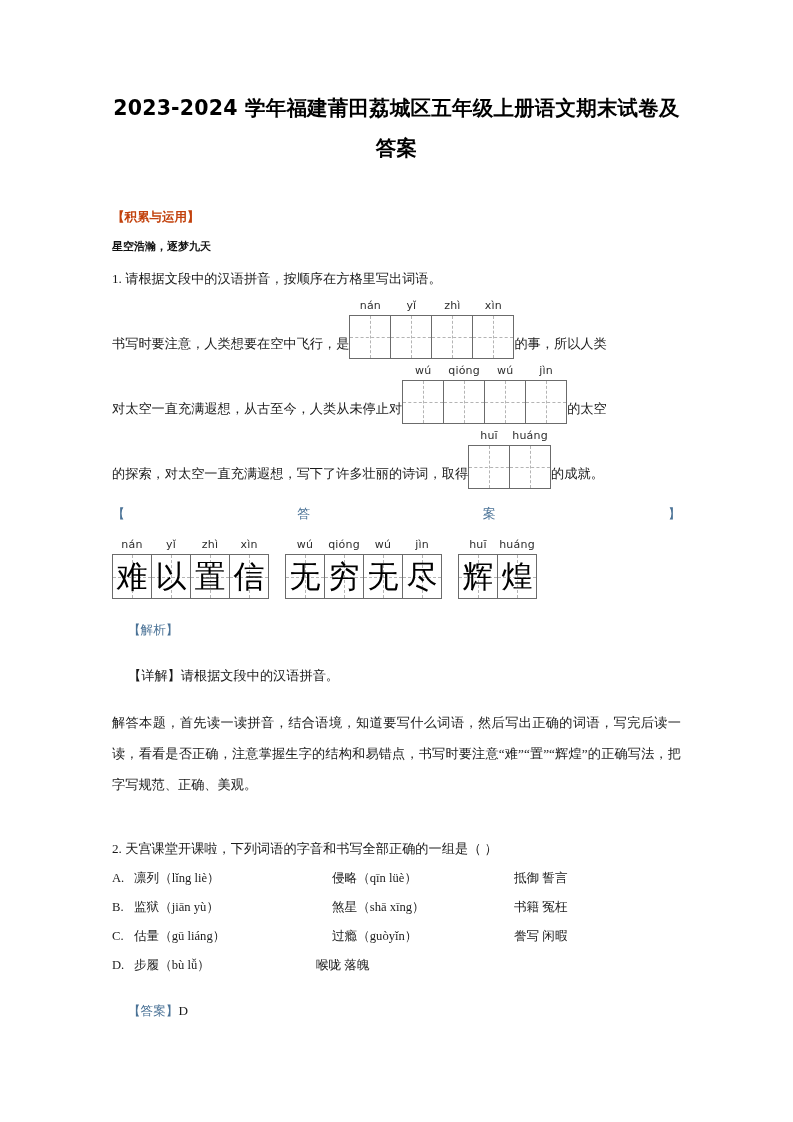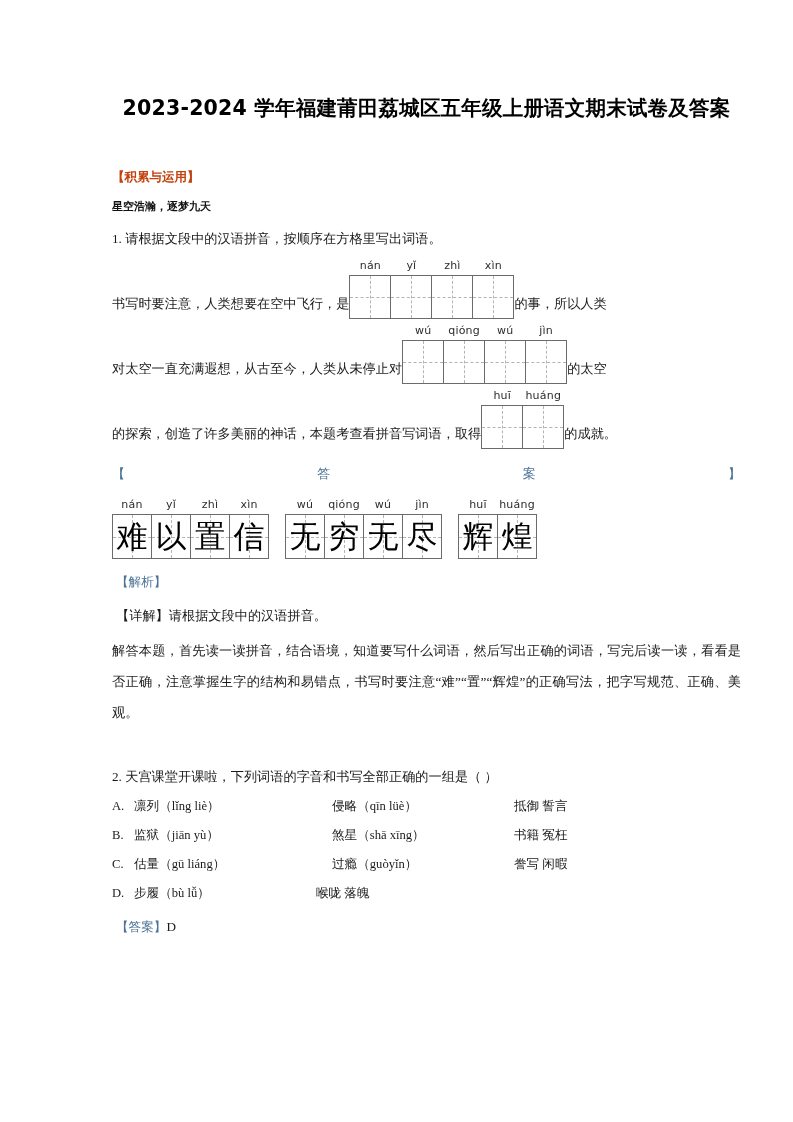--- a/index.html
+++ b/index.html
@@ -7,21 +7,21 @@
   body {
     width: 793px;
     height: 1122px;
     background: #ffffff;
     font-family: "Liberation Serif", "DejaVu Serif", serif;
     color: #1a1a1a;
     position: relative;
     overflow: hidden;
   }
   .page {
-    padding: 88px 52px 0 112px;
+    padding: 88px 112px 0 112px;
     width: 793px;
   }
 
   
   .doc-title {
     font-family: "DejaVu Sans", "Liberation Sans", sans-serif;
     font-weight: bold;
     font-size: 20.5px;
     line-height: 40px;
     text-align: center;
@@ -151,21 +151,21 @@
 
   
   .blue-label {
     color: #4a7296;
     font-family: "DejaVu Sans", "Liberation Sans", sans-serif;
     font-size: 12.6px;
   }
   .tag-line {
     font-size: 13.2px;
     line-height: 30px;
-    margin: 4px;
+    margin: 16px;
   }
   .tag-line .dark { color:#1a1a1a; font-family:"Liberation Serif", serif; }
 
   .para {
     font-size: 13.2px;
     line-height: 31px;
     margin: 0;
     text-align: justify;
     color: #1a1a1a;
   }
@@ -229,21 +229,21 @@
         <span class="tzg-cell"></span>
         <span class="tzg-cell"></span>
         <span class="tzg-cell"></span>
         <span class="tzg-cell"></span>
       </span>
     </span>
     <span class="txt">的太空</span>
   </div>
 
   <div class="flow-row" style="margin-top:2px;">
-    <span class="txt">的探索，创造了许多美丽的神话，本题考查看拼音写词语，取得</span>
+    <span class="txt">的探索，对太空一直充满遐想，写下了许多壮丽的诗词，取得</span>
     <span class="tzg blank">
       <span class="tzg-pinyin">
         <span>huī</span>
         <span>huáng</span>
       </span>
       <span class="tzg-cells">
         <span class="tzg-cell"></span>
         <span class="tzg-cell"></span>
       </span>
     </span>

